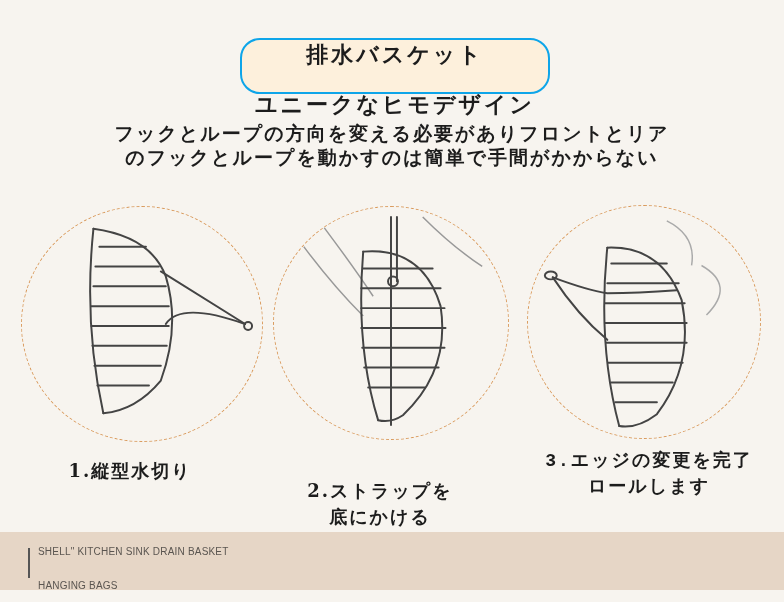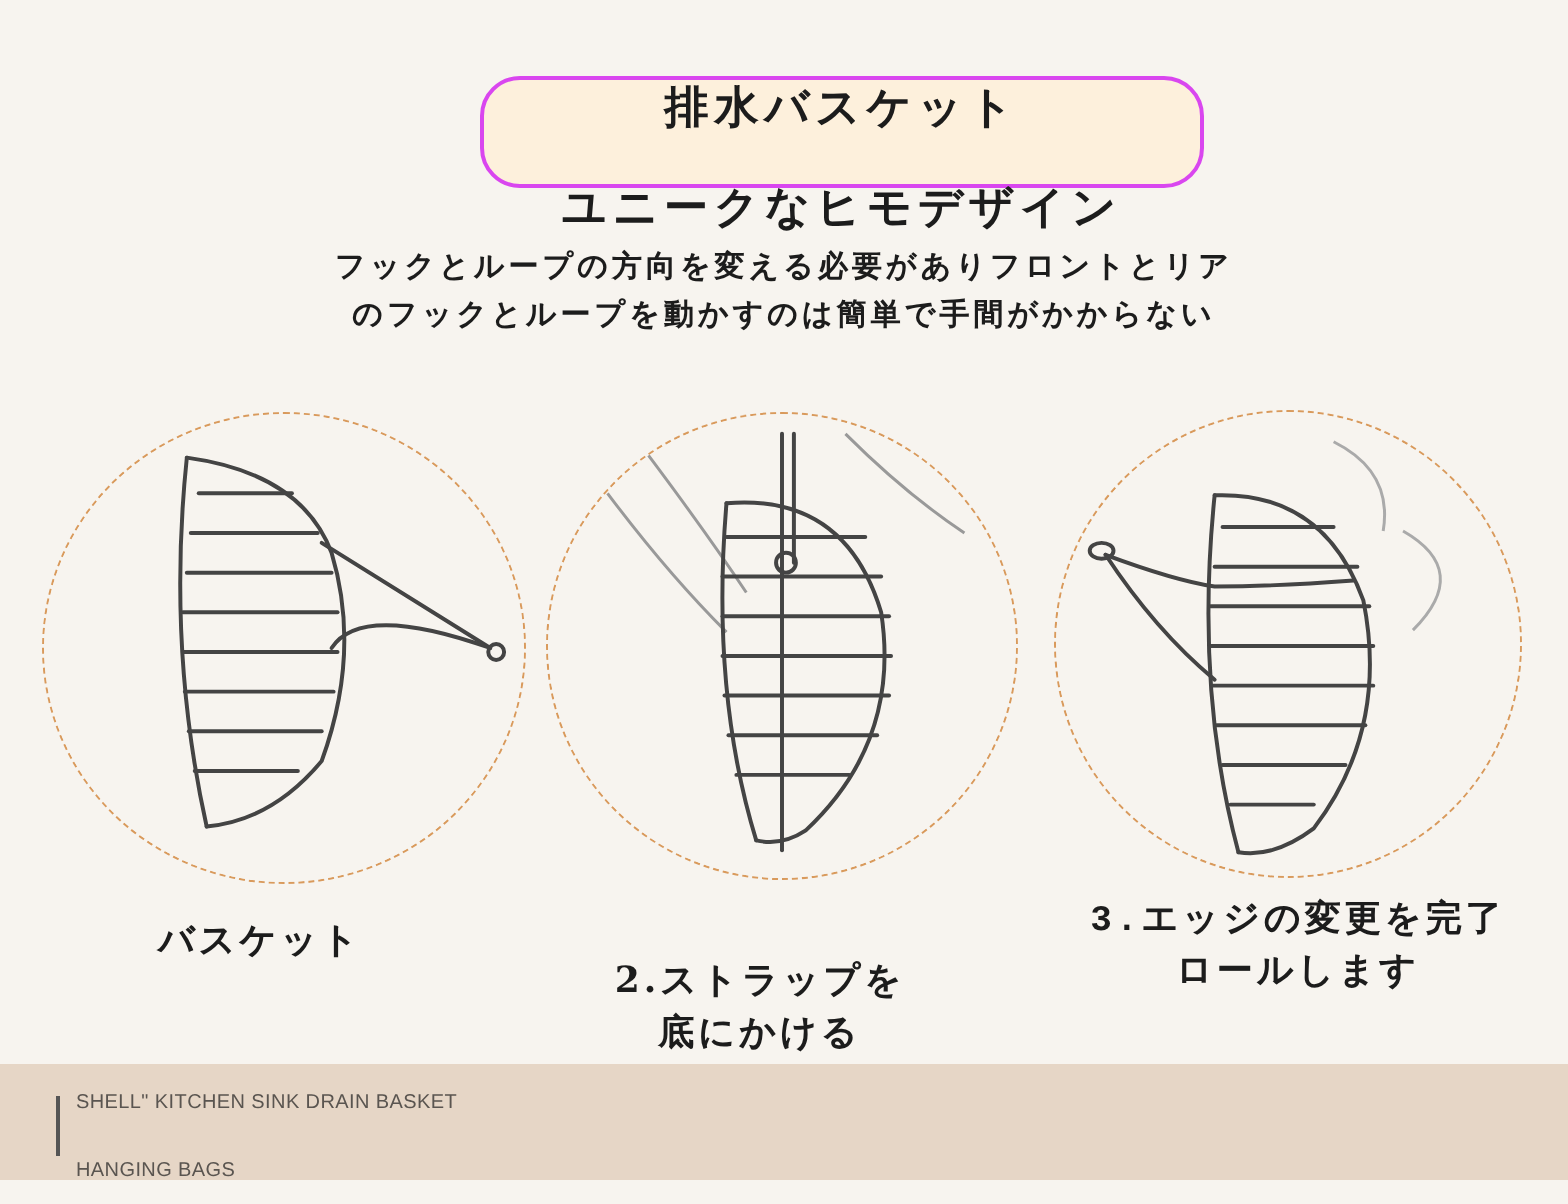--- a/index.html
+++ b/index.html
@@ -3,35 +3,35 @@
 <meta charset="utf-8">
 <style>
   html, body { margin:0; padding:0; }
   body {
     width:784px; height:602px; overflow:hidden; position:relative;
     background:#f7f4ef;
     font-family:"DejaVu Serif", serif;
     color:#1c1c1c;
   }
   .title-box {
-    position:absolute; left:240px; top:38px; width:362px; height:56px;
-    border:2px solid #d946ef; border-radius:20px;
+    position:absolute; left:240px; top:38px; width:310px; height:56px;
+    border:2px solid #0ea5e9; border-radius:20px;
     background:#fdf0dc;
     box-sizing:border-box;
     text-align:center;
   }
   .title-line {
     font-size:22px; font-weight:bold; line-height:26px; letter-spacing:3px;
     white-space:nowrap;
     margin-top:24px;
   }
   .title-line.l1 { margin-top:1px; }
   .subtitle {
     position:absolute; left:110px; width:564px; top:121px;
-    text-align:center; font-weight:bold; font-size:15px; line-height:24px;
+    text-align:center; font-weight:bold; font-size:19px; line-height:24px;
     letter-spacing:2px;
   }
   .circle {
     position:absolute; border-radius:50%;
     border:1.5px dashed #d99a5c;
     box-sizing:border-box;
     overflow:hidden;
   }
   .circle svg { position:absolute; left:0; top:0; width:100%; height:100%; }
   .caption {
@@ -126,21 +126,21 @@
       <path d="M84 178 L146 178"></path>
         <path d="M88 198 L130 198"></path>
       <path d="M25 72 Q60 85 80 88 Q110 88 150 85"></path>
       <path d="M25 72 Q50 110 80 135"></path>
       <ellipse cx="23" cy="70" rx="6" ry="4"></ellipse>
     </g>
   </svg>
 </div>
 
 <div class="caption" style="left:42px; top:458px; width:176px;">
-  <div>バスケット</div>
+  <div>1.縦型水切り</div>
 </div>
 
 <div class="caption" style="left:292px; top:478px; width:176px;">
   <div>2.ストラップを</div>
   <div>底にかける</div>
 </div>
 
 <div class="caption" style="left:520px; top:448px; width:258px;font-family:Liberation Mono, monospace;">
   <div>3.エッジの変更を完了</div>
   <div>ロールします</div>

